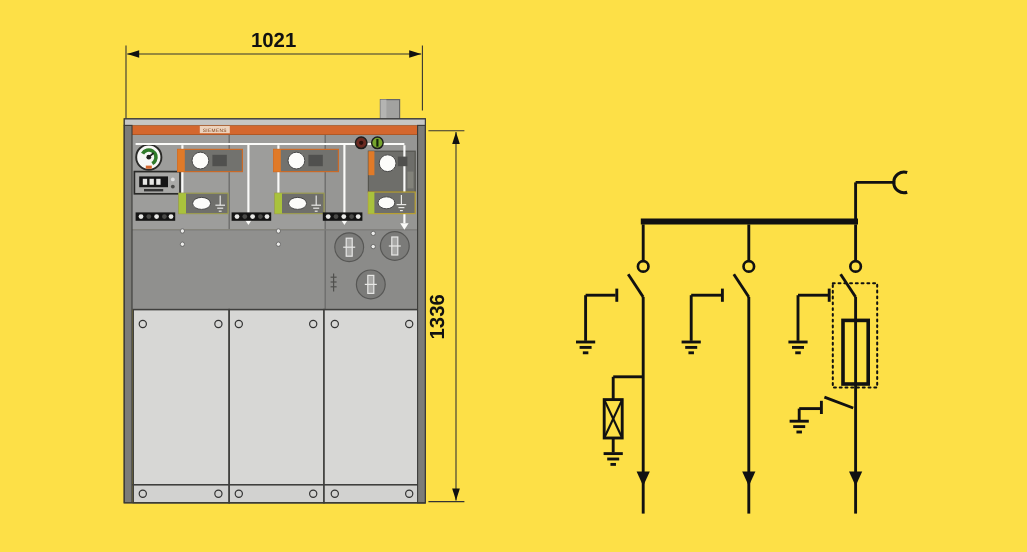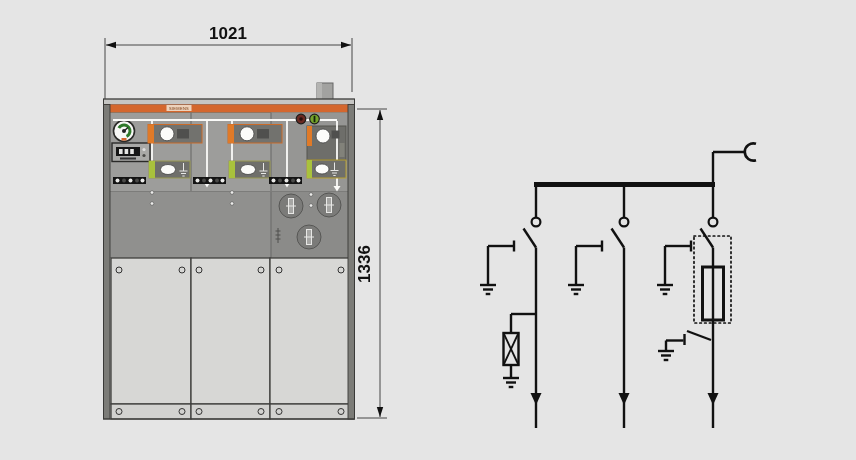--- a/index.html
+++ b/index.html
@@ -1,17 +1,17 @@
 <!DOCTYPE html>
 <html><head>
 <meta charset="utf-8">
 <style>
   html,body{margin:0;padding:0;}
   .canvas{
-    position:relative;width:856px;height:460px;background:#e5e5e5;
+    position:relative;width:856px;height:460px;background:#fde047;
     font-family:"Liberation Sans",sans-serif;overflow:hidden;
   }
   svg{position:absolute;left:0;top:0;}
   text{font-family:"Liberation Sans","DejaVu Sans",sans-serif;}
   .dim-text{font-size:17px;font-weight:bold;fill:#111;}
   .brand-text{font-size:4px;fill:#7a3a10;letter-spacing:.3px;}
 </style>
 </head>
 <body>
 

